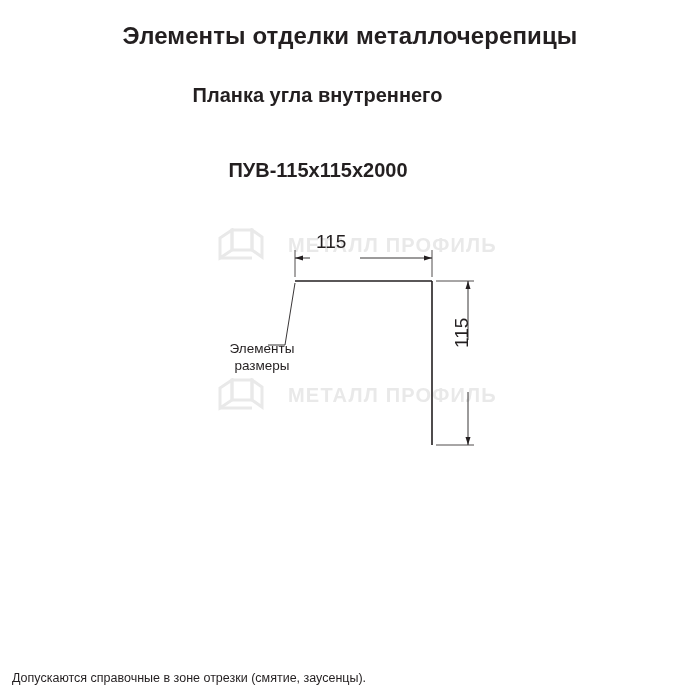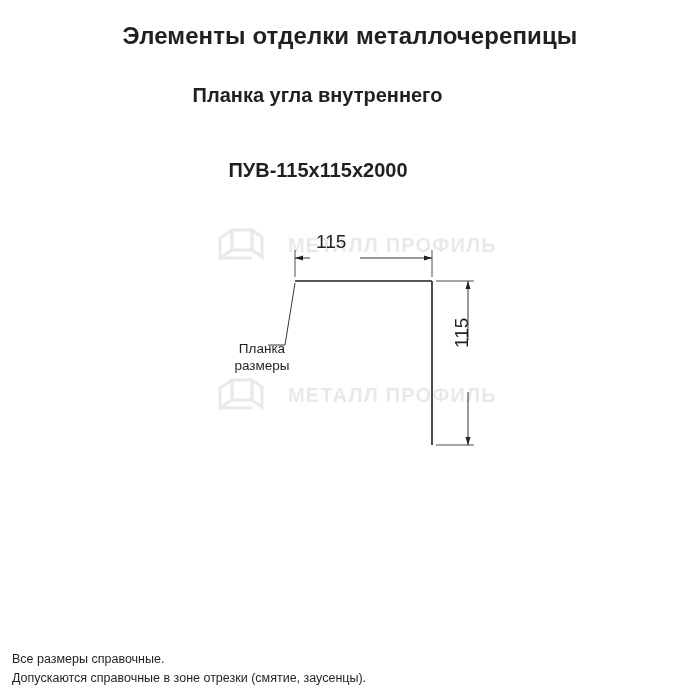--- a/index.html
+++ b/index.html
@@ -188,20 +188,19 @@
   <g stroke="#231f20" stroke-width="0.9" fill="none">
     <path d="M295,283 L285,345"></path>
     <path d="M285,345 L268,345"></path>
   </g>
 </svg>
 
 <div class="dim-label" id="dim-top-label">115</div>
 <div class="dim-label" id="dim-right-label">115</div>
 
 <div class="face-label">
-  <span>Планка</span><br>
+  <span>Элементы</span><br>
   <span>размеры</span>
 </div>
 
 <div class="footer">
-  <div>Все размеры справочные.</div>
   <div>Допускаются справочные в зоне отрезки (смятие, заусенцы).</div>
 </div>
 
 </body></html>

